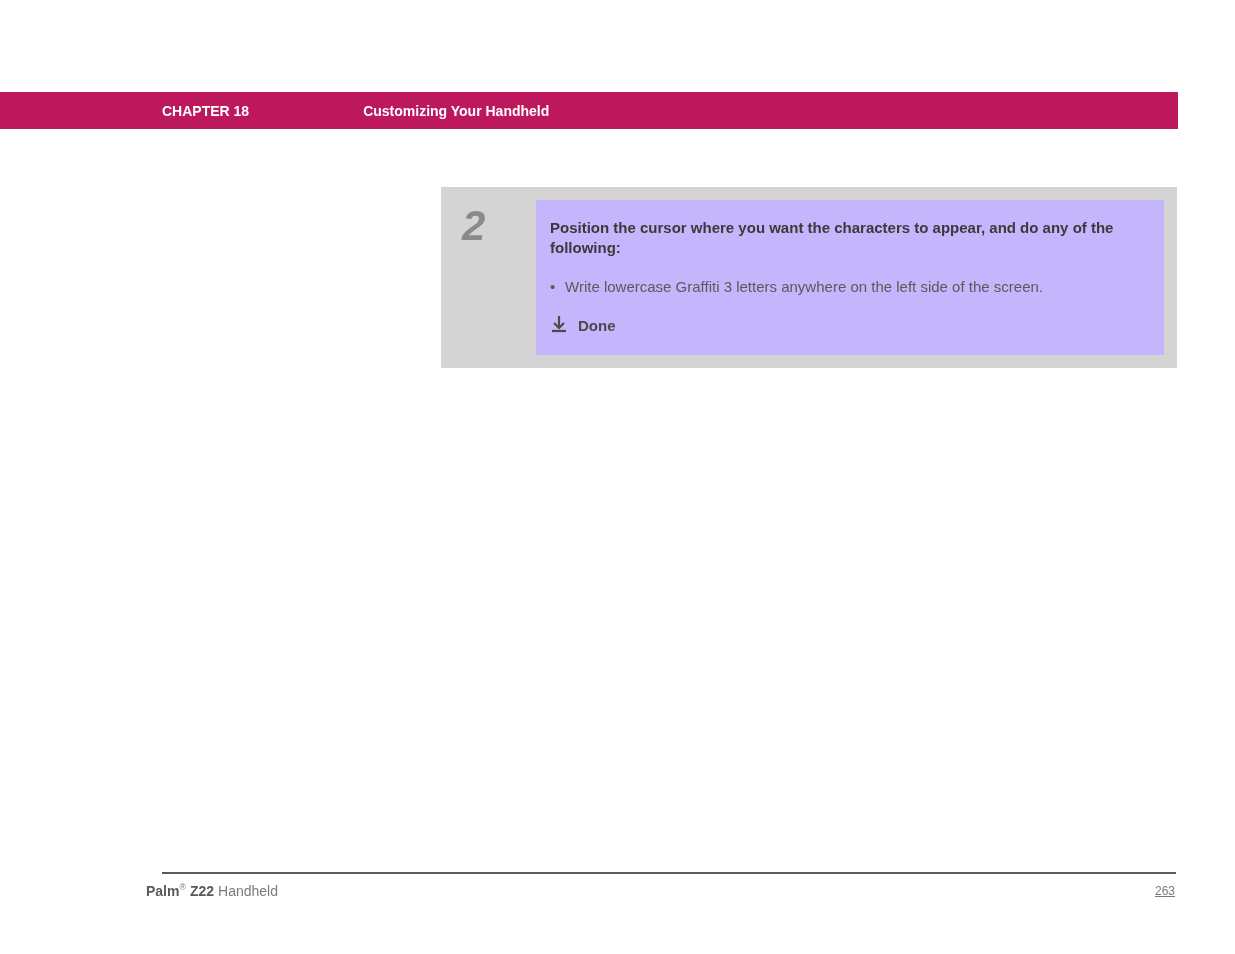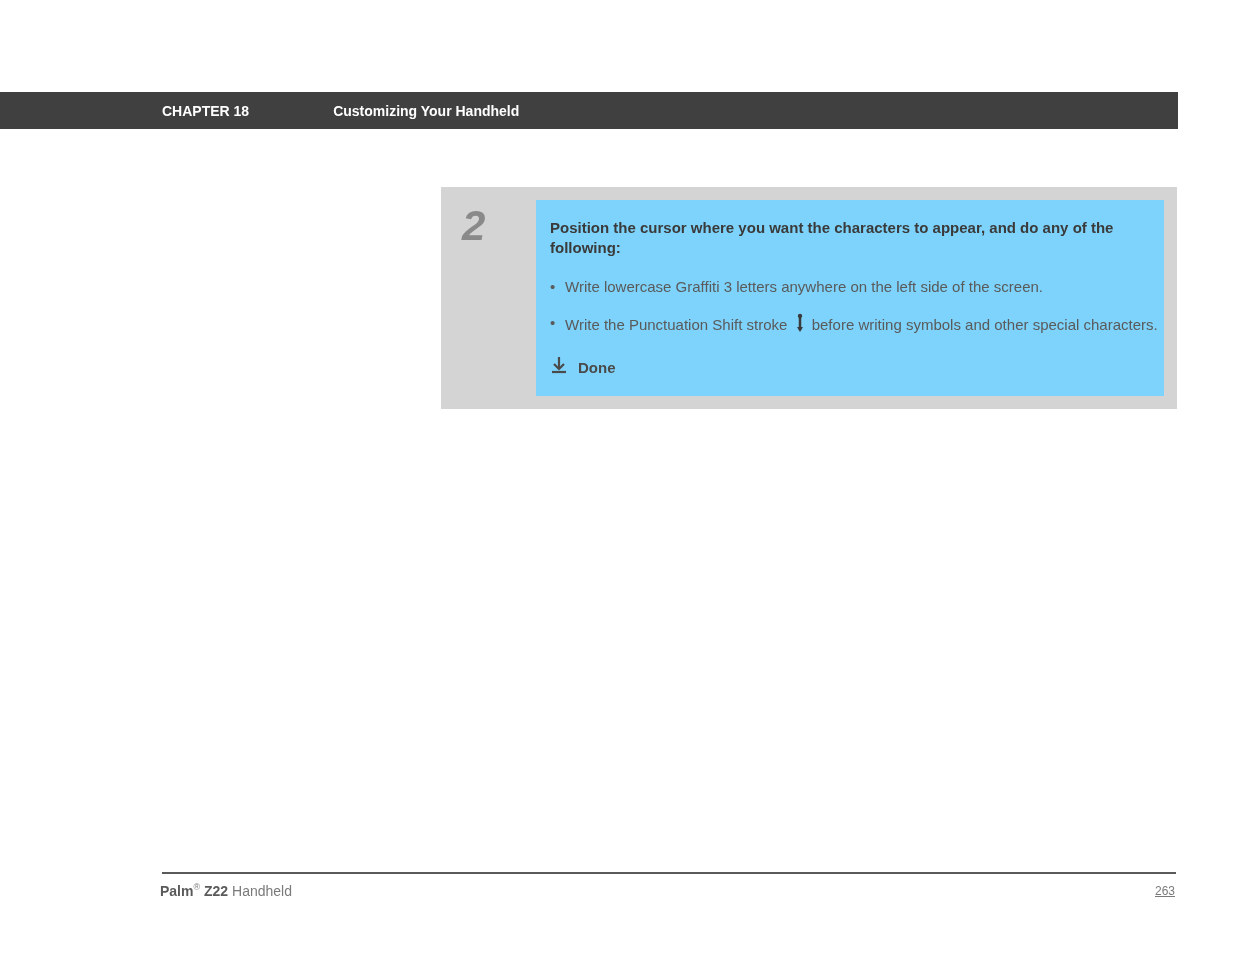--- a/index.html
+++ b/index.html
@@ -13,35 +13,35 @@
       width: 1235px;
       height: 954px;
       position: relative;
     }
     .header-bar {
       position: absolute;
       top: 92px;
       left: 0;
       width: 1178px;
       height: 37px;
-      background: #404040;
+      background: #be185d;
       display: flex;
       align-items: center;
     }
     .chapter-label {
       color: #ffffff;
       font-weight: bold;
       font-size: 14px;
       margin-left: 162px;
     }
     .chapter-title {
       color: #ffffff;
       font-weight: bold;
       font-size: 14px;
-      margin-left: 84px;
+      margin-left: 114px;
     }
     .content-box {
       position: absolute;
       top: 187px;
       left: 441px;
       width: 736px;
       background: #d4d4d4;
       padding: 13px;
     }
     .step-row {
@@ -52,21 +52,21 @@
       font-size: 42px;
       font-weight: 900;
       color: #8a8a8a;
       font-style: italic;
       padding-top: 2px;
       padding-left: 8px;
       font-family: Arial, Helvetica, sans-serif;
     }
     .step-content {
       flex: 1;
-      background: #7dd3fc;
+      background: #c4b5fd;
       padding: 18px 0 18px 14px;
     }
     .step-intro {
       color: #3a3a3a;
       font-size: 15px;
       font-weight: bold;
       line-height: 1.35;
       margin-bottom: 18px;
     }
     .bullet-list {
@@ -107,21 +107,21 @@
     .footer-line {
       position: absolute;
       top: 872px;
       left: 162px;
       width: 1014px;
       border-top: 2px solid #5a5a5a;
     }
     .footer-left {
       position: absolute;
       top: 882px;
-      left: 160px;
+      left: 146px;
       font-size: 14px;
       color: #7a7a7a;
       text-align: right;
     }
     .footer-left .bold {
       font-weight: bold;
       color: #5a5a5a;
     }
     .footer-left sup {
       font-size: 9px;
@@ -143,31 +143,20 @@
   <span class="chapter-title">Customizing Your Handheld</span>
 </div>
 
 <div class="content-box">
   <div class="step-row">
     <div class="step-number">2</div>
     <div class="step-content">
       <div class="step-intro">Position the cursor where you want the characters to appear, and do any of the following:</div>
       <ul class="bullet-list">
         <li>Write lowercase Graffiti 3 letters anywhere on the left side of the screen.</li>
-        <li>
-          <span>Write the Punctuation Shift stroke </span>
-          <span class="inline-icon">
-            <svg width="10" height="20" viewBox="0 0 10 20">
-              <circle cx="5" cy="3" r="2.2" fill="#3a3a3a"></circle>
-              <line x1="5" y1="5" x2="5" y2="17" stroke="#3a3a3a" stroke-width="2.5"></line>
-              <path d="M 5 19 L 2 14 L 8 14 Z" fill="#3a3a3a"></path>
-            </svg>
-          </span>
-          <span> before writing symbols and other special characters.</span>
-        </li>
       </ul>
       <div class="done-row">
         <span class="done-icon">
           <svg width="18" height="18" viewBox="0 0 18 18">
             <line x1="9" y1="1" x2="9" y2="12" stroke="#4a4a4a" stroke-width="2.2"></line>
             <path d="M 4 8 L 9 13 L 14 8" fill="none" stroke="#4a4a4a" stroke-width="2.2"></path>
             <line x1="2" y1="16" x2="16" y2="16" stroke="#4a4a4a" stroke-width="2.2"></line>
           </svg>
         </span>
         <span class="done-label">Done</span>

